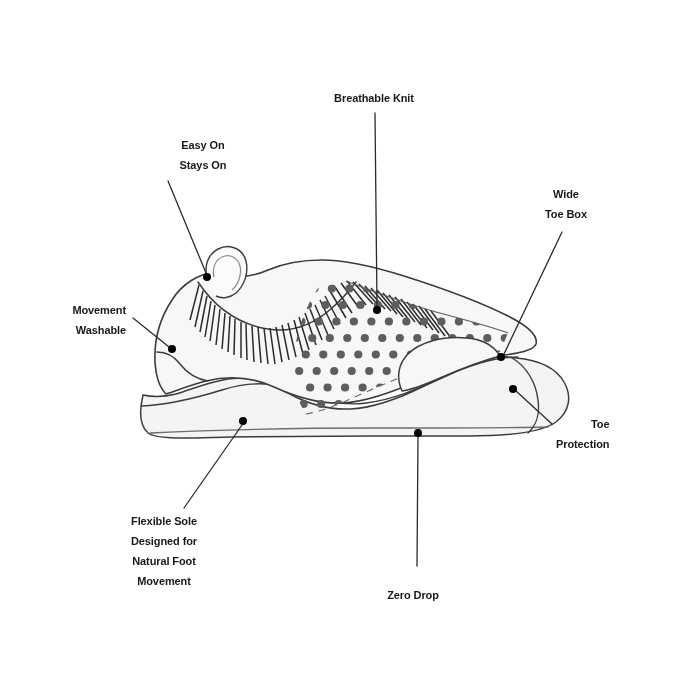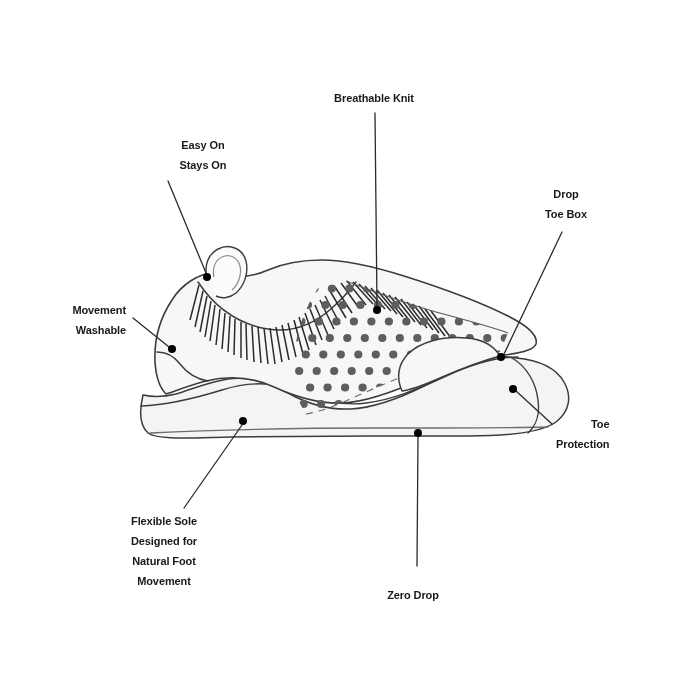--- a/index.html
+++ b/index.html
@@ -526,21 +526,21 @@
         <circle cx="243" cy="421" r="4" fill="#000000"></circle>
         <line x1="417" y1="566" x2="418" y2="437" stroke="#2b2b2b" stroke-width="1.3" stroke-linecap="round"></line>
         <circle cx="418" cy="433" r="4" fill="#000000"></circle>
       </g>
   </svg>
 
   <div id="labels">
       <div class="callout-label ctr" style="left: 374px; top: 88px;">Breathable Knit</div>
       <div class="callout-label ctr" style="left: 180px; top: 135px; margin-left: 23px;">Easy On
 Stays On</div>
-      <div class="callout-label ctr" style="left: 566px; top: 184px;">Drop
+      <div class="callout-label ctr" style="left: 566px; top: 184px;">Wide
 Toe Box</div>
       <div class="callout-label right" style="left: 126px; top: 300px;">Movement
 Washable</div>
       <div class="callout-label left" style="left: 556px; top: 414px;">Toe
 Protection</div>
       <div class="callout-label ctr" style="left: 164px; top: 511px;">Flexible Sole
 Designed for
 Natural Foot
 Movement</div>
       <div class="callout-label ctr" style="left: 413px; top: 575px; margin-top: 10px;">Zero Drop</div>

